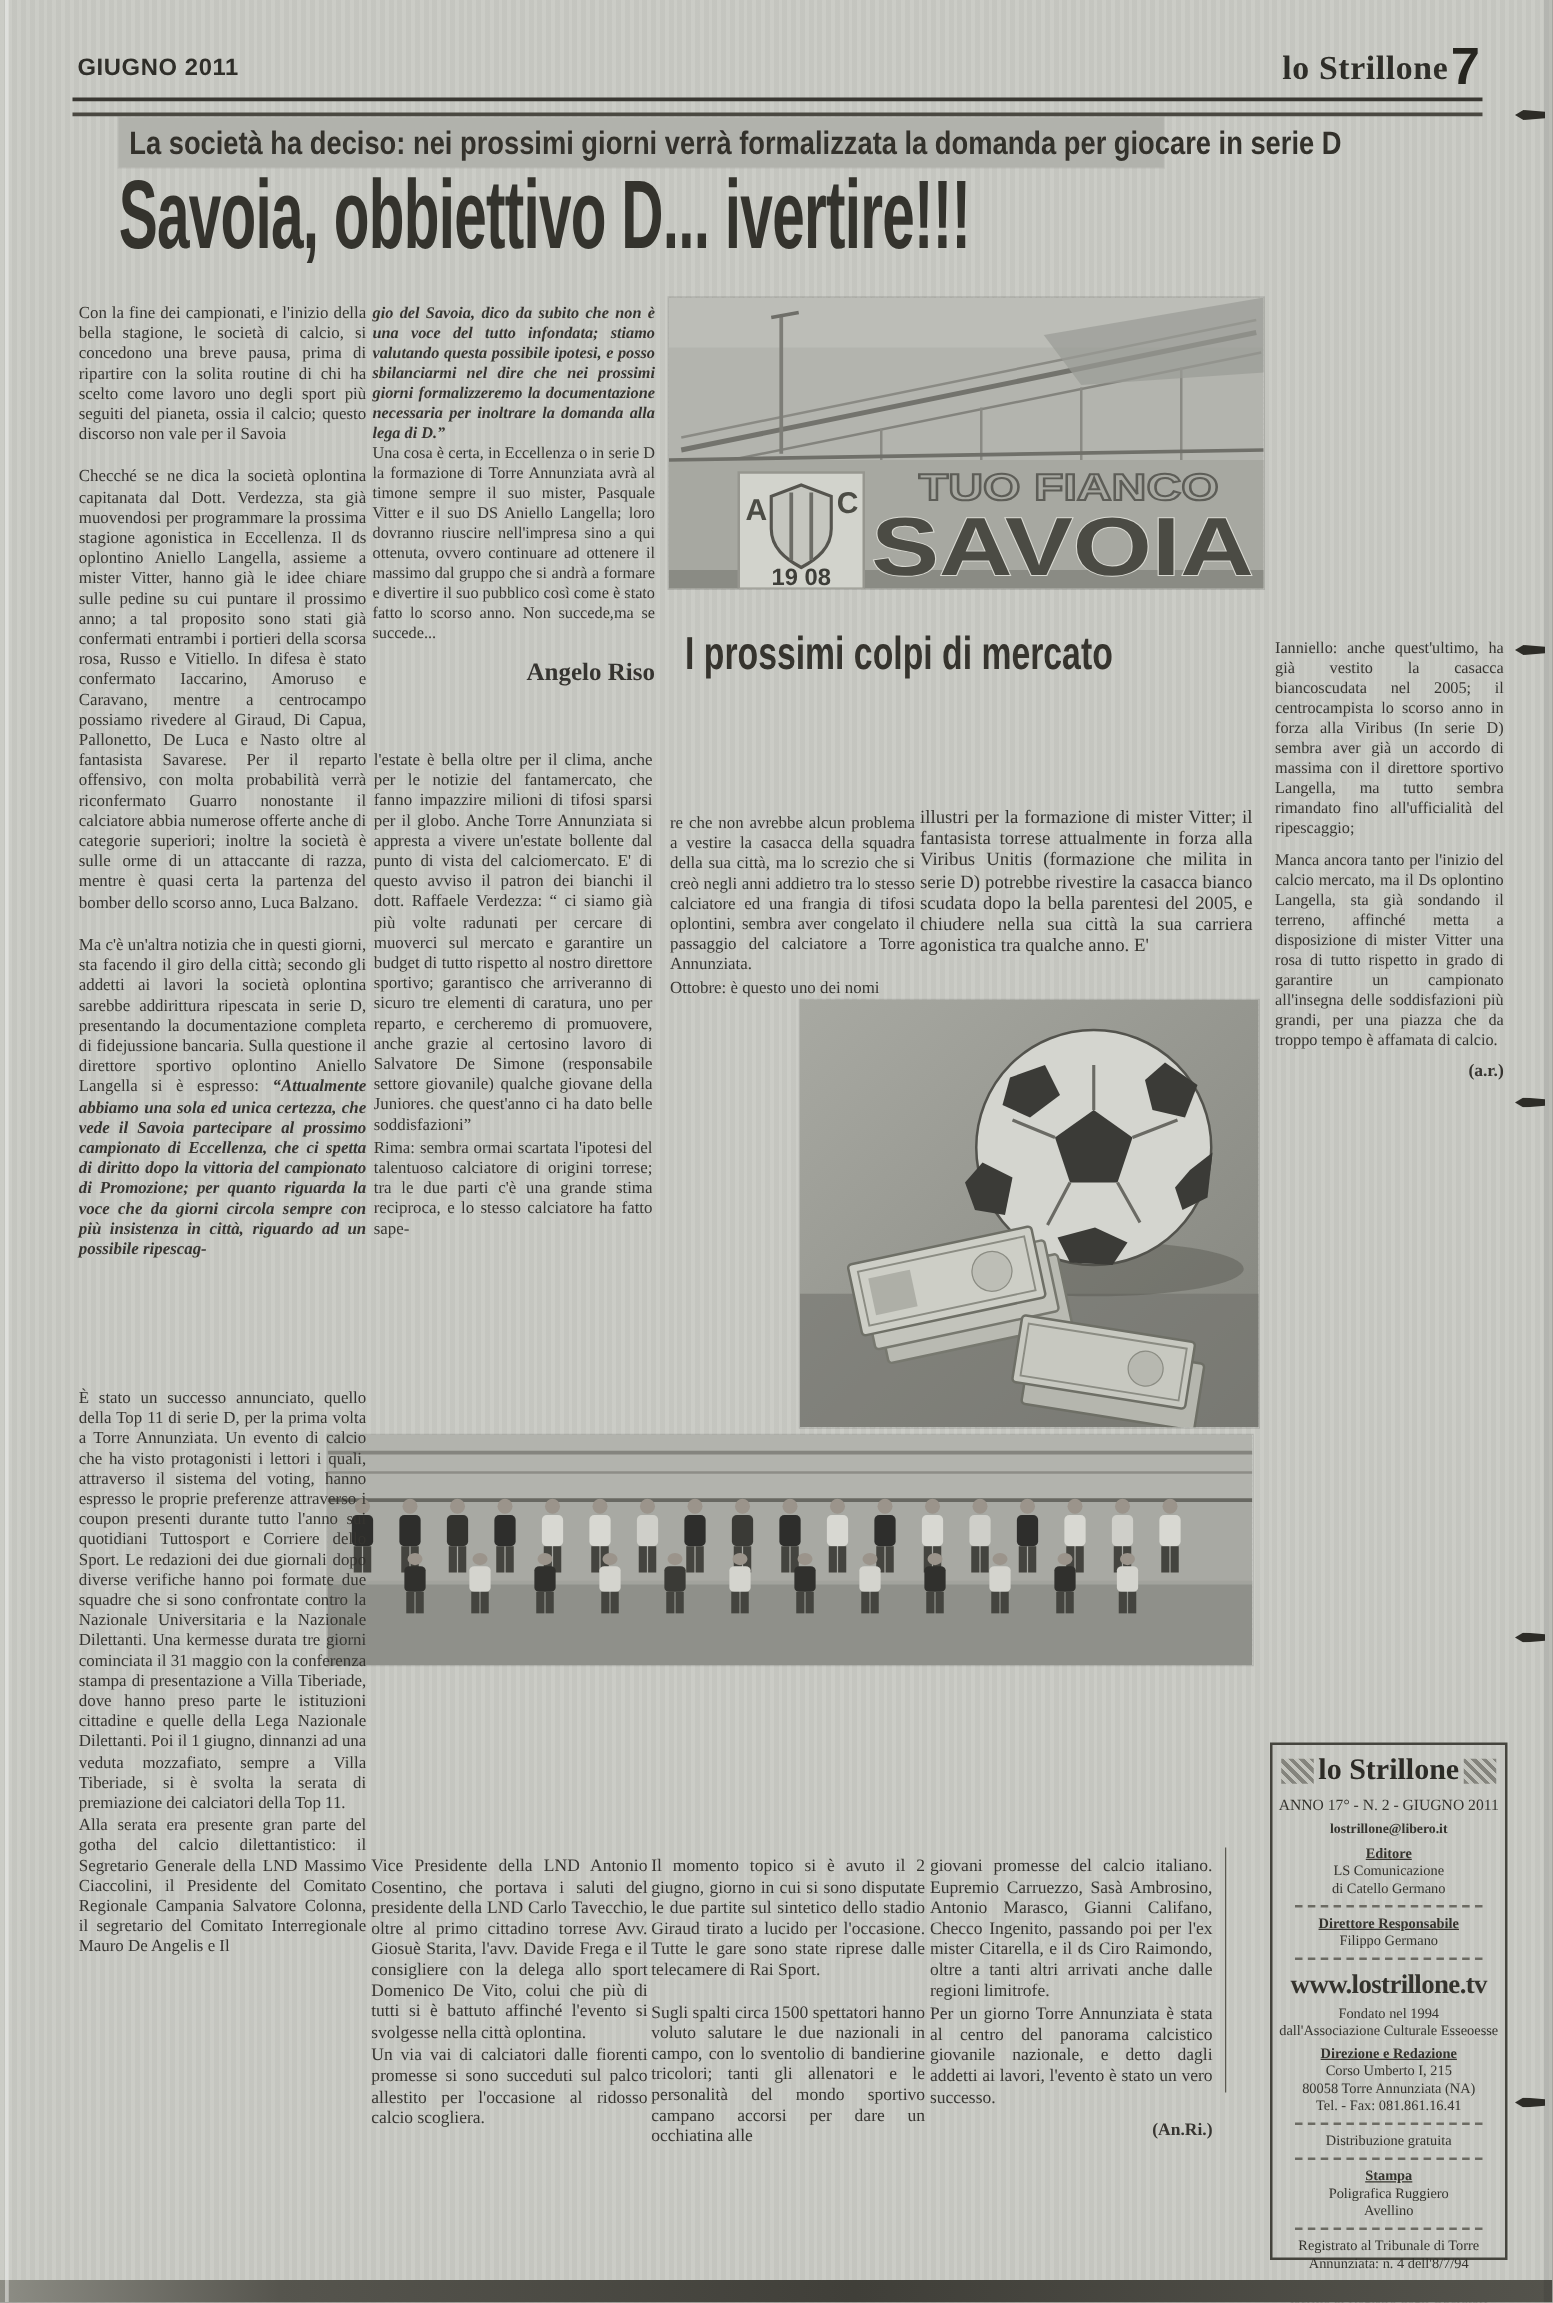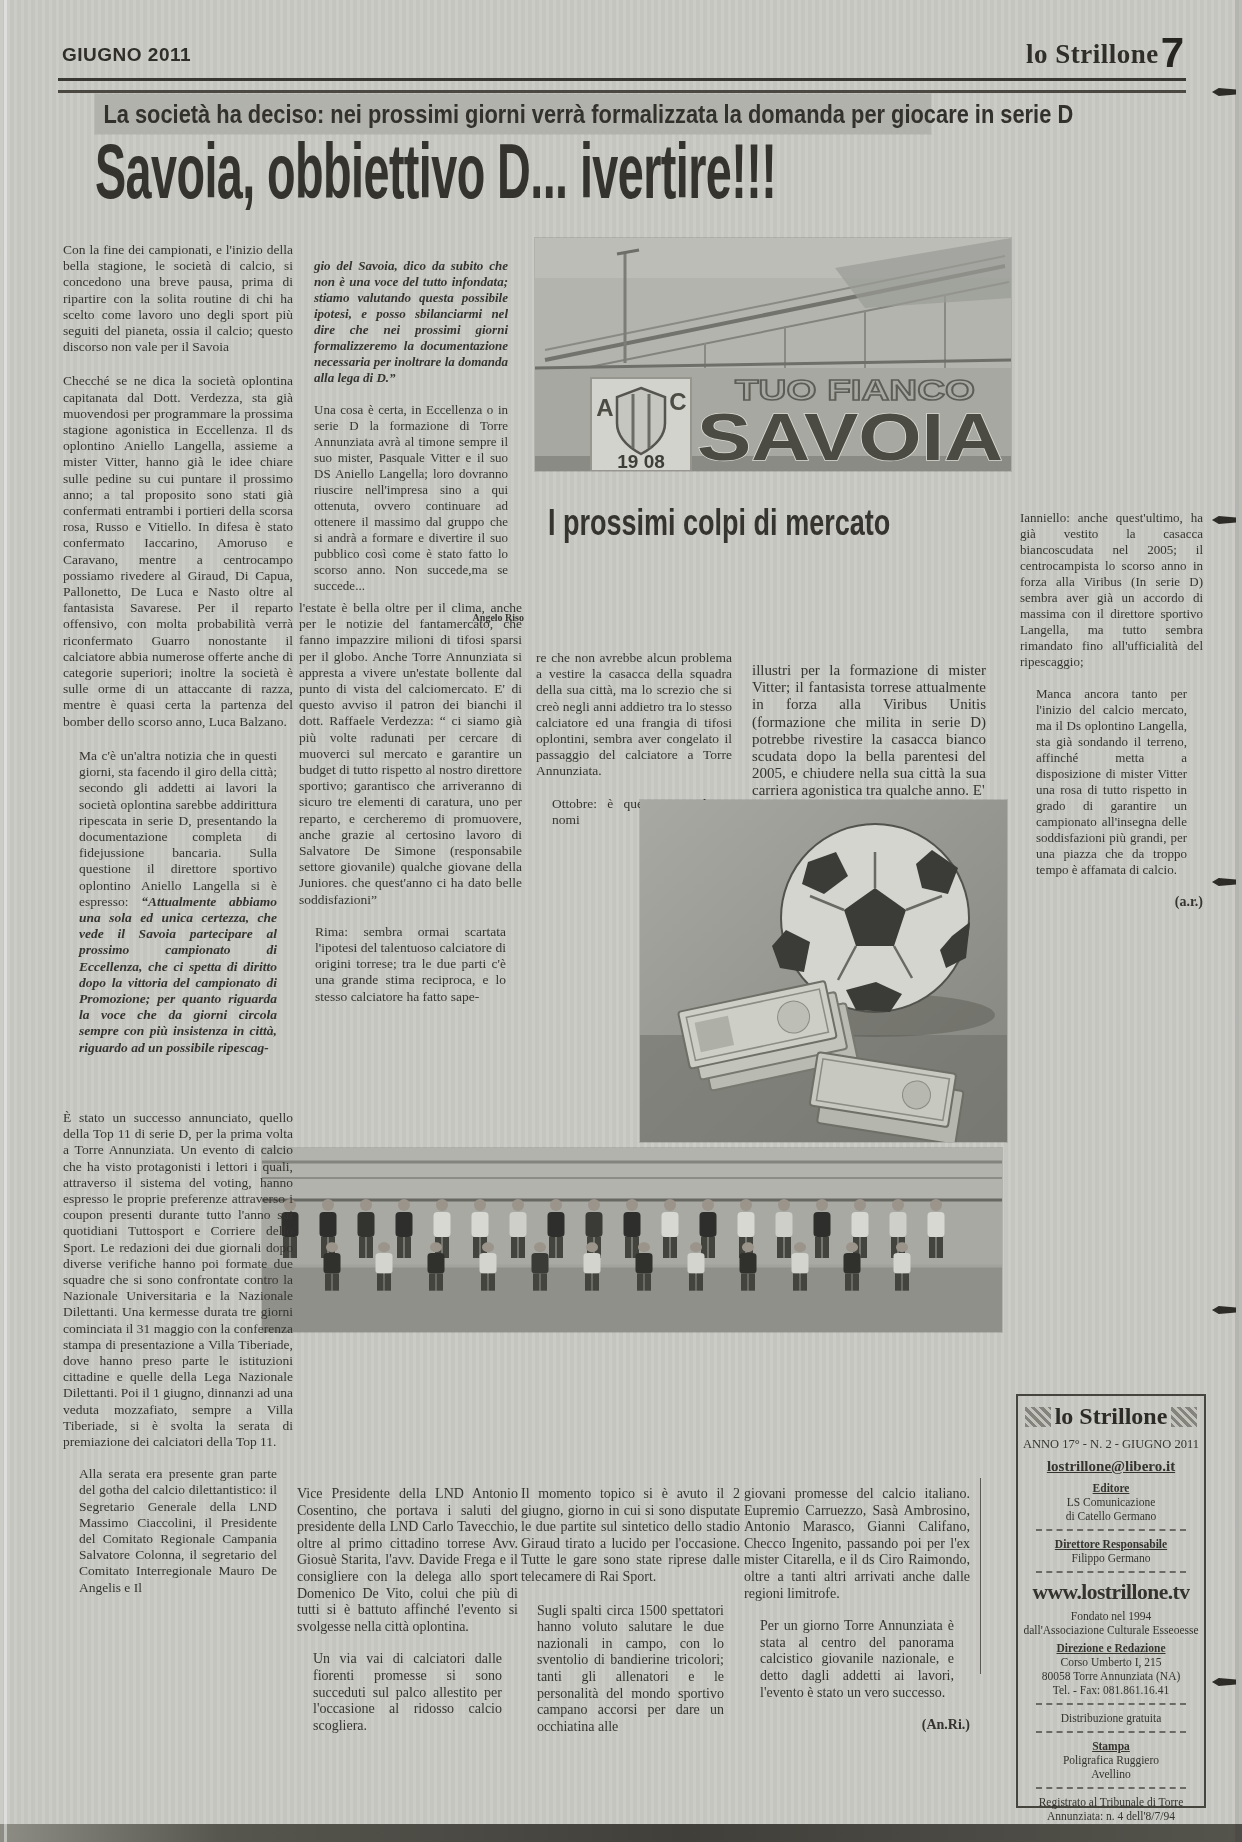--- a/index.html
+++ b/index.html
@@ -29,23 +29,23 @@
   
   .kicker{left:95px; top:94px; width:836px; height:40px; background:var(--strip);
     box-shadow:0 0 0 1px rgba(0,0,0,.05);}
   .kicker .cond{transform:scaleX(.84); font-weight:bold; font-size:26px; line-height:40px; color:#33312b; padding-left:10px;}
   .headline{left:95px; top:126px; width:1100px; height:92px;}
   .headline .cond{transform:scaleX(.60); font-weight:bold; font-size:78px; line-height:90px; letter-spacing:-1px; color:#34332d;}
 
   
   .col{position:absolute; text-align:justify; font-size:13.5px; line-height:16.2px; color:#363430;}
   .col p{margin:0 0 18px 0;}
-  .col p.tight{margin:16px;}
+  .col p.tight{margin:0;}
   .q{font-style:italic; font-weight:bold;}
-  .byline{text-align:right; font-weight:bold; font-size:10px; margin-top:16px;}
+  .byline{text-align:right; font-weight:bold; font-size:20px; margin-top:16px;}
   .sig{text-align:right; font-weight:bold; font-size:14px; margin-top:10px;}
 
   
   .photo{position:absolute; overflow:hidden; box-shadow:0 0 0 1px rgba(0,0,0,.12);
     background-image:repeating-linear-gradient(45deg, rgba(0,0,0,.05) 0 1px, transparent 1px 3px);}
   .photo svg{display:block;}
 
   
   .mercato-title{left:548px; top:502px; width:470px; height:46px;}
   .mercato-title .cond{transform:scaleX(.73); font-weight:bold; font-size:37px; color:#36342e;}
@@ -54,21 +54,21 @@
 
   .vrule{position:absolute; background:#5a5850; width:1px;}
 
   
   .colophon{left:1016px; top:1394px; width:190px; height:414px; border:2px solid #45443d;
     text-align:center; font-size:11.5px; line-height:1.22; color:#34332d; padding:4px 4px; box-sizing:border-box;}
   .colo-titlebar{display:flex; align-items:center; justify-content:center; gap:4px; margin:2px 0 6px;}
   .colo-hatch{width:26px; height:20px; background:repeating-linear-gradient(45deg,#84847d 0 3px, #c3c4bd 3px 6px);}
   .colo-title{font-weight:bold; font-size:24px; color:#2c2b26;}
   .colo-issue{font-size:12.5px; margin:2px 0 4px;}
-  .colo-mail{font-weight:bold; font-size:15px; margin-bottom:6px;text-decoration:underline;}
+  .colo-mail{font-weight:bold; font-size:11px; margin-bottom:6px;}
   .colo-label{font-weight:bold; text-decoration:underline; margin-top:4px;}
   .colo-div{border-top:2px dashed #6b6a62; margin:6px 14px;}
   .colo-site{font-weight:bold; font-size:21.5px; letter-spacing:-.5px; margin:4px 0;}
 
   
   .mark{position:absolute; width:24px; height:8px; background:#2d2c27;
     clip-path:polygon(0 50%, 28% 0, 100% 18%, 100% 82%, 28% 100%);}
   .bottom-strip{left:0; top:1824px; width:1242px; height:18px;
     background:linear-gradient(90deg,#8d8d85 0%, #56554e 18%, #403f39 55%, #54534c 100%);}
   .edge-shade{right:0; top:0; width:7px; height:1842px; background:rgba(0,0,0,.08);}

